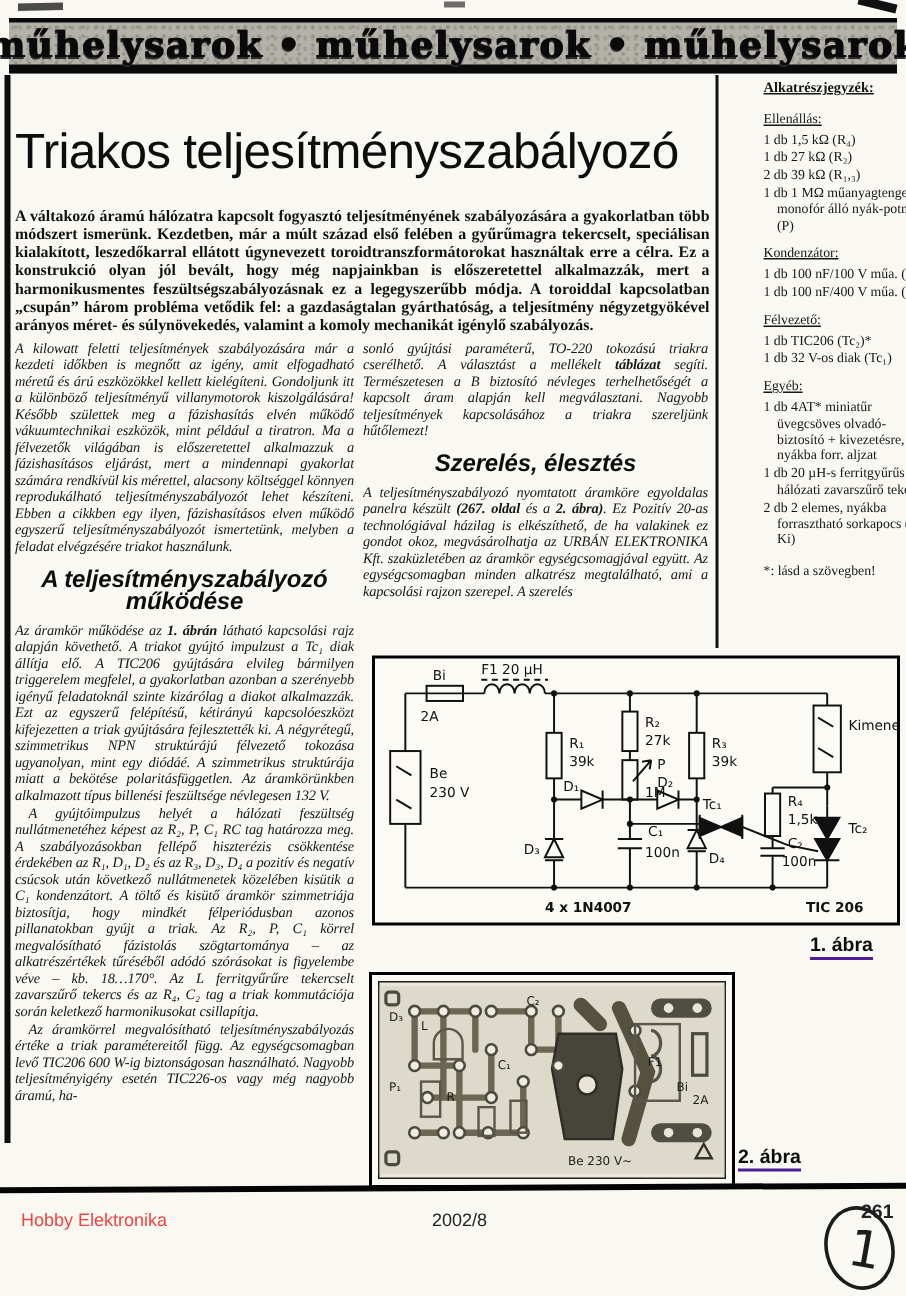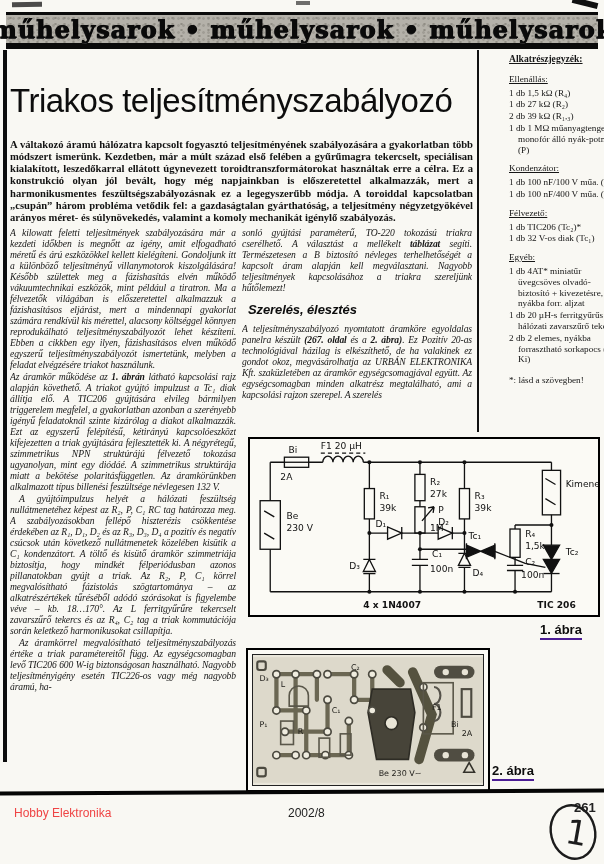--- a/index.html
+++ b/index.html
@@ -42,21 +42,21 @@
     color:#121212;
   }
   
   .col{position:absolute;top:227px;font-size:9.6px;line-height:11px;text-align:justify;letter-spacing:-0.1px;overflow:hidden;font-style:italic;}
   .col1{left:10px;width:226px;height:564px;}
   .col2{left:242px;width:230px;height:207px;}
   .col p{margin:0 0 1px 0;}
   .col p.indent{text-indent:9px;}
   .sec-heading{
     font-family:"Liberation Sans",sans-serif;font-weight:bold;
-    font-size:13px;line-height:15px;margin:9px 6px 6px 6px;color:#0d0d0d;
+    font-size:16px;line-height:15px;text-align:center;margin:9px 6px 6px 6px;color:#0d0d0d;
   }
   
   .sidebar-divider{position:absolute;left:477px;top:50px;width:2px;height:382px;background:#111;}
   .sidebar{position:absolute;left:509px;top:54px;width:113px;font-size:9.2px;line-height:10.8px;}
   .sidebar .sb-title{font-weight:bold;font-size:9.6px;text-decoration:underline;margin-bottom:9px;}
   .sidebar .sb-sec{margin-bottom:8px;}
   .sidebar .sb-head{text-decoration:underline;margin-bottom:3px;}
   .sidebar .sb-item{padding-left:9px;text-indent:-9px;margin-bottom:1px;}
   .sidebar .sb-foot{margin-top:10px;}
   
@@ -97,20 +97,21 @@
   <div class="banner">
     <span class="banner-text">műhelysarok • műhelysarok • műhelysarok</span>
   </div>
 
   <h1 class="article-title" style="margin:0;">Triakos teljesítményszabályozó</h1>
 
   <p class="lead">A váltakozó áramú hálózatra kapcsolt fogyasztó teljesítményének szabályozására a gyakorlatban több módszert ismerünk. Kezdetben, már a múlt század első felében a gyűrűmagra tekercselt, speciálisan kialakított, leszedőkarral ellátott úgynevezett toroidtranszformátorokat használtak erre a célra. Ez a konstrukció olyan jól bevált, hogy még napjainkban is előszeretettel alkalmazzák, mert a harmonikusmentes feszültségszabályozásnak ez a legegyszerűbb módja. A toroiddal kapcsolatban „csupán” három probléma vetődik fel: a gazdaságtalan gyárthatóság, a teljesítmény négyzetgyökével arányos méret- és súlynövekedés, valamint a komoly mechanikát igénylő szabályozás.</p>
 
   <div class="col col1">
     <p>A kilowatt feletti teljesítmények szabályozására már a kezdeti időkben is megnőtt az igény, amit elfogadható méretű és árú eszközökkel kellett kielégíteni. Gondoljunk itt a különböző teljesítményű villanymotorok kiszolgálására! Később születtek meg a fázishasítás elvén működő vákuumtechnikai eszközök, mint például a tiratron. Ma a félvezetők világában is előszeretettel alkalmazzuk a fázishasításos eljárást, mert a mindennapi gyakorlat számára rendkívül kis mérettel, alacsony költséggel könnyen reprodukálható teljesítményszabályozót lehet készíteni. Ebben a cikkben egy ilyen, fázishasításos elven működő egyszerű teljesítményszabályozót ismertetünk, melyben a feladat elvégzésére triakot használunk.</p>
+    <div class="sec-heading">A teljesítményszabályozó működése</div>
     <p>Az áramkör működése az <b>1. ábrán</b> látható kapcsolási rajz alapján követhető. A triakot gyújtó impulzust a Tc₁ diak állítja elő. A TIC206 gyújtására elvileg bármilyen triggerelem megfelel, a gyakorlatban azonban a szerényebb igényű feladatoknál szinte kizárólag a diakot alkalmazzák. Ezt az egyszerű felépítésű, kétirányú kapcsolóeszközt kifejezetten a triak gyújtására fejlesztették ki. A négyrétegű, szimmetrikus NPN struktúrájú félvezető tokozása ugyanolyan, mint egy diódáé. A szimmetrikus struktúrája miatt a bekötése polaritásfüggetlen. Az áramkörünkben alkalmazott típus billenési feszültsége névlegesen 132 V.</p>
     <p class="indent">A gyújtóimpulzus helyét a hálózati feszültség nullátmenetéhez képest az R₂, P, C₁ RC tag határozza meg. A szabályozásokban fellépő hiszterézis csökkentése érdekében az R₁, D₁, D₂ és az R₃, D₃, D₄ a pozitív és negatív csúcsok után következő nullátmenetek közelében kisütik a C₁ kondenzátort. A töltő és kisütő áramkör szimmetriája biztosítja, hogy mindkét félperiódusban azonos pillanatokban gyújt a triak. Az R₂, P, C₁ körrel megvalósítható fázistolás szögtartománya – az alkatrészértékek tűréséből adódó szórásokat is figyelembe véve – kb. 18…170°. Az L ferritgyűrűre tekercselt zavarszűrő tekercs és az R₄, C₂ tag a triak kommutációja során keletkező harmonikusokat csillapítja.</p>
     <p class="indent">Az áramkörrel megvalósítható teljesítményszabályozás értéke a triak paramétereitől függ. Az egységcsomagban levő TIC206 600 W-ig biztonságosan használható. Nagyobb teljesítményigény esetén TIC226-os vagy még nagyobb áramú, ha-</p>
   </div>
 
   <div class="col col2">
     <p>sonló gyújtási paraméterű, TO-220 tokozású triakra cserélhető. A választást a mellékelt <b>táblázat</b> segíti. Természetesen a B biztosító névleges terhelhetőségét a kapcsolt áram alapján kell megválasztani. Nagyobb teljesítmények kapcsolásához a triakra szereljünk hűtőlemezt!</p>
     <div class="sec-heading">Szerelés, élesztés</div>
     <p>A teljesítményszabályozó nyomtatott áramköre egyoldalas panelra készült <b>(267. oldal</b> és a <b>2. ábra)</b>. Ez Pozitív 20-as technológiával házilag is elkészíthető, de ha valakinek ez gondot okoz, megvásárolhatja az URBÁN ELEKTRONIKA Kft. szaküzletében az áramkör egységcsomagjával együtt. Az egységcsomagban minden alkatrész megtalálható, ami a kapcsolási rajzon szerepel. A szerelés</p>
   </div>

